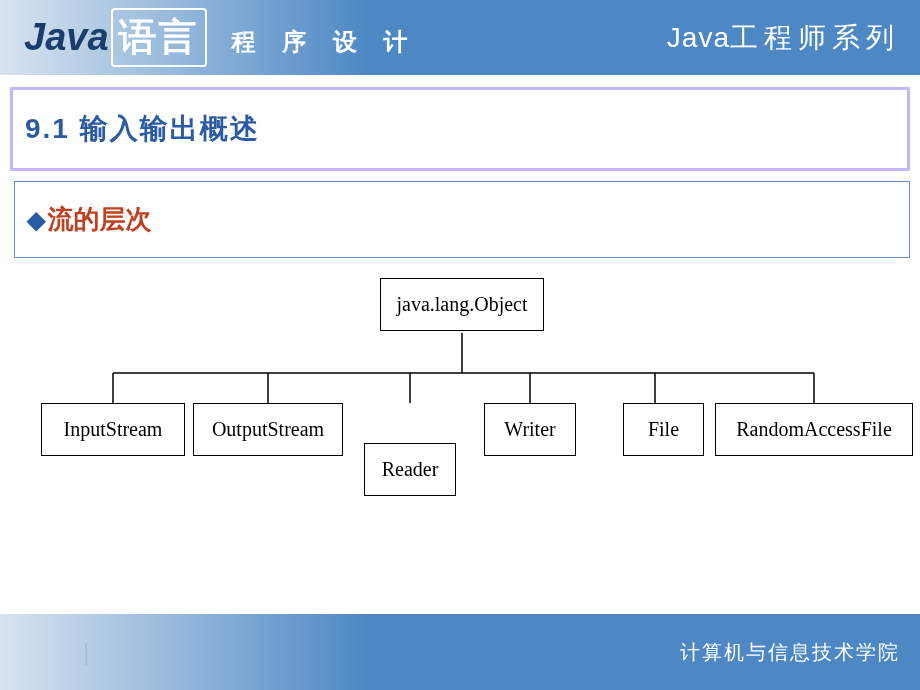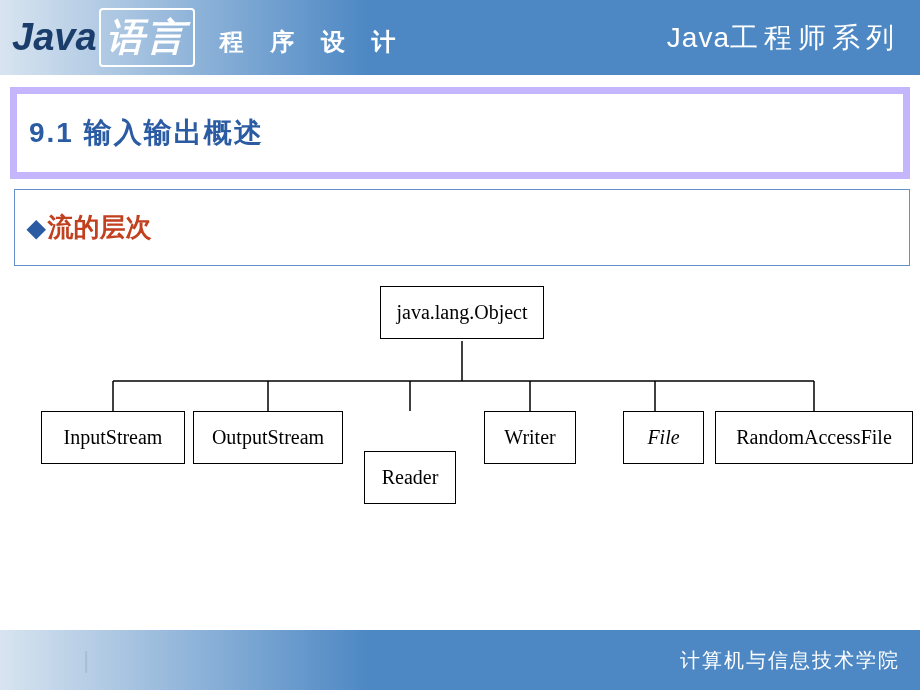--- a/index.html
+++ b/index.html
@@ -9,21 +9,21 @@
       font-family: "SimSun", "Microsoft YaHei", sans-serif;
       background: #fff;
       overflow: hidden;
     }
     .header {
       height: 75px;
       background: linear-gradient(to right, #d8e4f0 0%, #4d88c4 40%, #4d88c4 100%);
       display: flex;
       align-items: center;
       justify-content: space-between;
-      padding: 0 20px 0 12px;
+      padding: 0 20px 0 24px;
     }
     .header-left {
       display: flex;
       align-items: baseline;
       gap: 0;
     }
     .java-text {
       font-family: Arial, sans-serif;
       font-size: 38px;
       font-weight: bold;
@@ -32,21 +32,20 @@
     }
     .yuyan-text {
       font-size: 38px;
       font-weight: bold;
       color: #fff;
       letter-spacing: 2px;
       padding: 2px 6px;
       border: 2px solid #fff;
       border-radius: 4px;
       margin-left: 2px;
-      font-style: italic;
     }
     .chengxu-text {
       font-size: 24px;
       font-weight: bold;
       color: #fff;
       letter-spacing: 10px;
       margin-left: 25px;
     }
     .header-right {
       font-size: 28px;
@@ -54,21 +53,21 @@
       letter-spacing: 6px;
     }
     .header-right .java-en {
       font-family: Arial, sans-serif;
       letter-spacing: 1px;
     }
     .content {
       padding: 12px 10px;
     }
     .section-title-box {
-      border: 7px solid #c4b5fd;
+      border: 3px solid #c4b5fd;
       padding: 20px 12px;
       margin-bottom: 10px;
     }
     .section-title {
       font-size: 28px;
       font-weight: bold;
       color: #2b5ca3;
       letter-spacing: 2px;
     }
     .subsection-box {
@@ -109,35 +108,35 @@
     }
     .root-box {
       left: 370px;
       top: 0;
       width: 164px;
     }
     .child1 { left: 31px; top: 125px; width: 144px; }
     .child2 { left: 183px; top: 125px; width: 150px; }
     .child3 { left: 354px; top: 125px; width: 92px; margin-top: 40px; }
     .child4 { left: 474px; top: 125px; width: 92px; }
-    .child5 { left: 613px; top: 125px; width: 81px; font-style: italic; }
+    .child5 { left: 613px; top: 125px; width: 81px; }
     .child6 { left: 705px; top: 125px; width: 198px; text-align: right; }
     svg.connectors {
       position: absolute;
       left: 0;
       top: 0;
       width: 920px;
       height: 200px;
     }
     .footer {
       position: absolute;
       bottom: 0;
       left: 0;
       width: 920px;
-      height: 60px;
+      height: 76px;
       background: linear-gradient(to right, #d8e4f0 0%, #4d88c4 40%, #4d88c4 100%);
       display: flex;
       align-items: center;
       justify-content: flex-end;
       padding: 0 20px;
       color: #fff;
       font-size: 20px;
       letter-spacing: 2px;
       text-align: right;
     }

